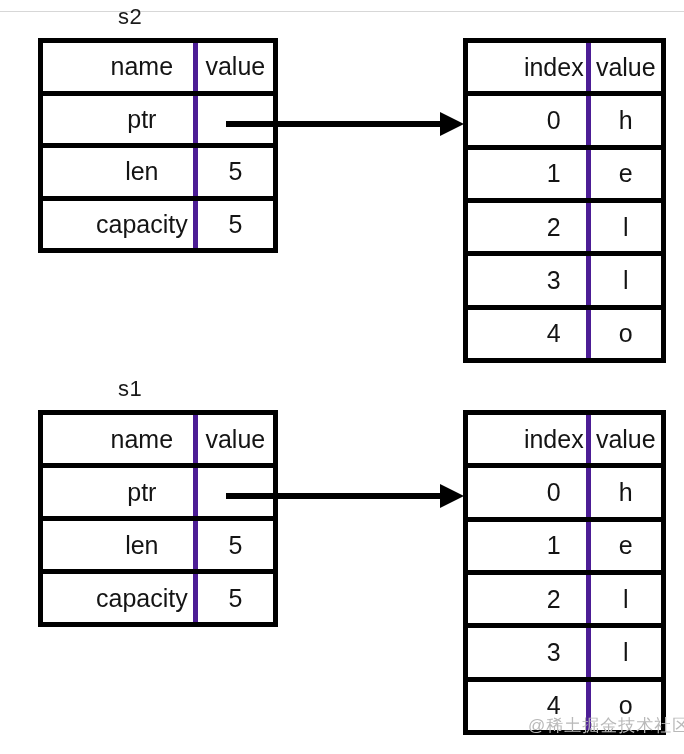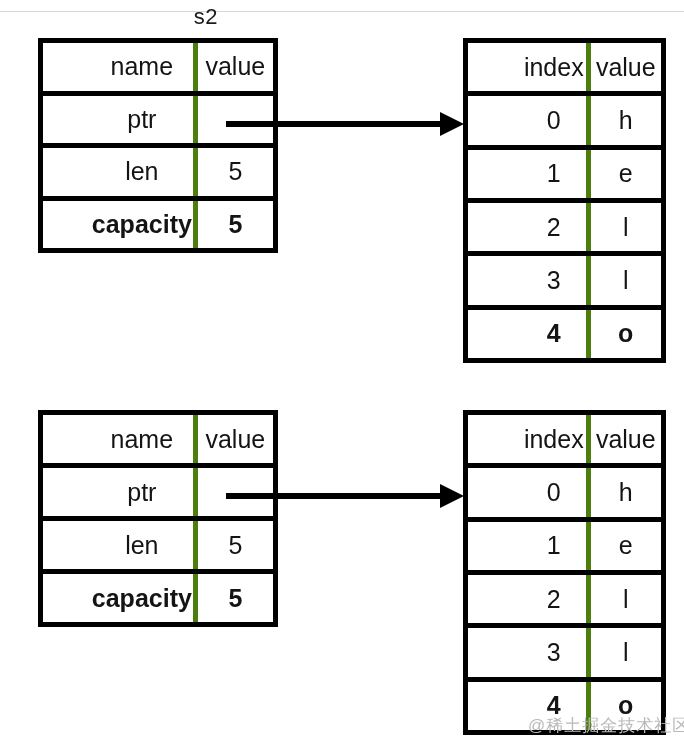--- a/index.html
+++ b/index.html
@@ -24,57 +24,57 @@
     height: 754px;
   }
 
   
   .group-label {
     position: absolute;
     font-size: 22px;
     font-weight: 400;
     letter-spacing: 0.5px;
     color: #1a1a1a;
-    text-align: right;
+    text-align: left;
     white-space: nowrap;
     line-height: 1;
   }
 
   
   .tbl {
     position: absolute;
     box-sizing: border-box;
     border: 5px solid #000000;
     background: #ffffff;
     display: flex;
     flex-direction: column;
   }
   .trow {
     display: flex;
     flex: 1 1 0;
     box-sizing: border-box;
     border-bottom: 5px solid #000000;
     min-height: 0;
   }
-  .trow:last-child { border-bottom: none; font-weight: bold; }
+  .trow:last-child { border-bottom: none; }
 
   .tcell {
     box-sizing: border-box;
     display: flex;
     align-items: center;
     justify-content: center;
     font-size: 25px;
     line-height: 1;
     color: #141414;
     background: #ffffff;
     overflow: hidden;
     white-space: nowrap;
   }
   .tcell.col-a {
-    border-right: 5px solid #4d7c0f;
+    border-right: 5px solid #4c1d95;
     margin-left: 48px;
   }
 
   
   .tbl-struct .col-a { width: 140px; }
   .tbl-struct .col-b { width: 100px; }
 
   
   .tbl-buf .col-a { width: 102px; padding-left: 6px; }
   .tbl-buf .col-b { width: 101px; }
@@ -172,20 +172,21 @@
     <div class="trow">
       <div class="tcell col-a">3</div>
       <div class="tcell col-b">l</div>
     </div>
     <div class="trow">
       <div class="tcell col-a">4</div>
       <div class="tcell col-b">o</div>
     </div>
   </div>
 
+  <div class="group-label" style="left:118px; top:378px; width:100px;">s1</div>
 
   <div class="tbl tbl-struct" style="left:38px; top:410px; width:240px; height:217px;">
     <div class="trow">
       <div class="tcell col-a">name</div>
       <div class="tcell col-b">value</div>
     </div>
     <div class="trow">
       <div class="tcell col-a">ptr</div>
       <div class="tcell col-b"></div>
     </div>

